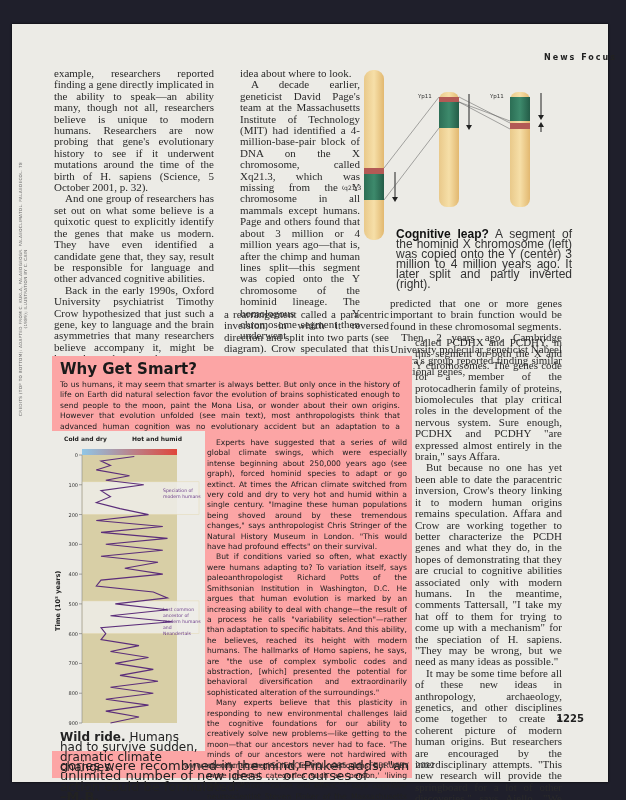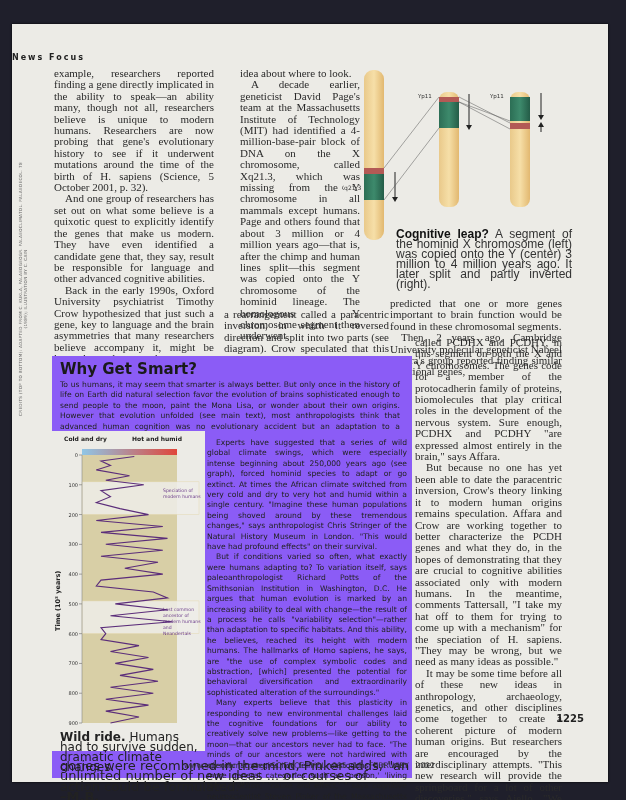--- a/index.html
+++ b/index.html
@@ -1,32 +1,32 @@
 <!DOCTYPE html>
 <html><head>
 <meta charset="utf-8">
 <style>
   html, body { margin:0; padding:0; }
   body { width:626px; height:800px; background:#1f1f2b; position:relative; overflow:hidden; }
   .page { position:absolute; left:12px; top:24px; width:596px; height:758px; background:#ecebe6; box-shadow:0 0 2px #000; }
   .serif { font-family:"Liberation Serif", serif; font-size:11px; line-height:11.4px; color:#2a2a2a; text-align:justify; }
-  .header { position:absolute; left:0; width:100%; top:29px; text-align:left; font-family:"DejaVu Sans", sans-serif; font-size:8px; letter-spacing:2px; font-weight:bold; color:#222; }
+  .header { position:absolute; left:0; width:100%; top:29px; text-align:right; font-family:"DejaVu Sans", sans-serif; font-size:8px; letter-spacing:2px; font-weight:bold; color:#222;padding-left:9px; }
   .credits { position:absolute; left:6px; top:130px; width:10px; height:270px; }
   .credits span { position:absolute; left:-125px; top:130px; width:260px; transform:rotate(-90deg); font-family:"DejaVu Sans", sans-serif; font-size:4.2px; letter-spacing:0.3px; color:#666; text-align:center; }
   .col1 { position:absolute; left:42px; top:44px; width:160px; }
   .col2 { position:absolute; left:212px; top:44px; width:120px;margin-left:16px; }
   .col2b { position:absolute; left:212px; top:285px; width:165px; }
   .col3a { position:absolute; left:378px; top:274px; width:172px; }
   .col3b { position:absolute; left:403px; top:313px; width:147px; }
   p { margin:0; }
   p.ind { text-indent:11px; }
   .fig { position:absolute; left:330px; top:40px; width:230px; height:210px; }
   .caption { position:absolute; left:384px; top:205px; width:176px; font-family:Liberation Sans, sans-serif; font-size:12px; line-height:10px; color:#333; text-align:justify; }
   .caption b { color:#111; }
-  .box { position:absolute; left:40px; top:332px; width:360px; height:422px; background:#8b5cf6; }
+  .box { position:absolute; left:40px; top:332px; width:360px; height:422px; background:#fca5a5; }
   .box-title { position:absolute; left:8px; top:4px; font-family:"DejaVu Sans", sans-serif; font-weight:bold; font-size:15px; color:#1a1a1a; }
   .box-intro { position:absolute; left:8px; top:24px; width:340px; font-family:"DejaVu Sans", sans-serif; font-size:7.6px; line-height:10.4px; color:#222; text-align:justify; }
   .box-text { position:absolute; left:155px; top:82px; width:200px; font-family:"DejaVu Sans", sans-serif; font-size:7.6px; line-height:10.4px; color:#222; text-align:justify; }
   .box-text p.ind { text-indent:9px; }
   .box-tail { position:absolute; left:8px; top:405px; width:350px; font-family:"DejaVu Sans", sans-serif; font-size:13px; line-height:10.4px; color:#222; }
   .chart-wrap { position:absolute; left:0; top:75px; width:153px; height:320px; background:#ecebe6; }
   .chart-caption { position:absolute; left:8px; top:376px; width:140px; font-family:"DejaVu Sans", sans-serif; font-size:12px; line-height:10px; color:#222; }
   .sig { text-align:left; font-weight:bold; }
   .footer { position:absolute; left:172px; top:737px; font-family:"DejaVu Sans", sans-serif; font-size:7.6px; color:#333; word-spacing:4px; }
   .pageno { position:absolute; right:24px; top:689px; font-family:"DejaVu Sans", sans-serif; font-size:10px; font-weight:bold; color:#222; }

